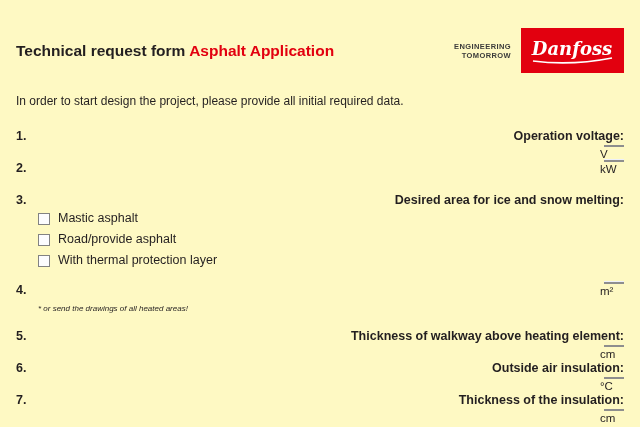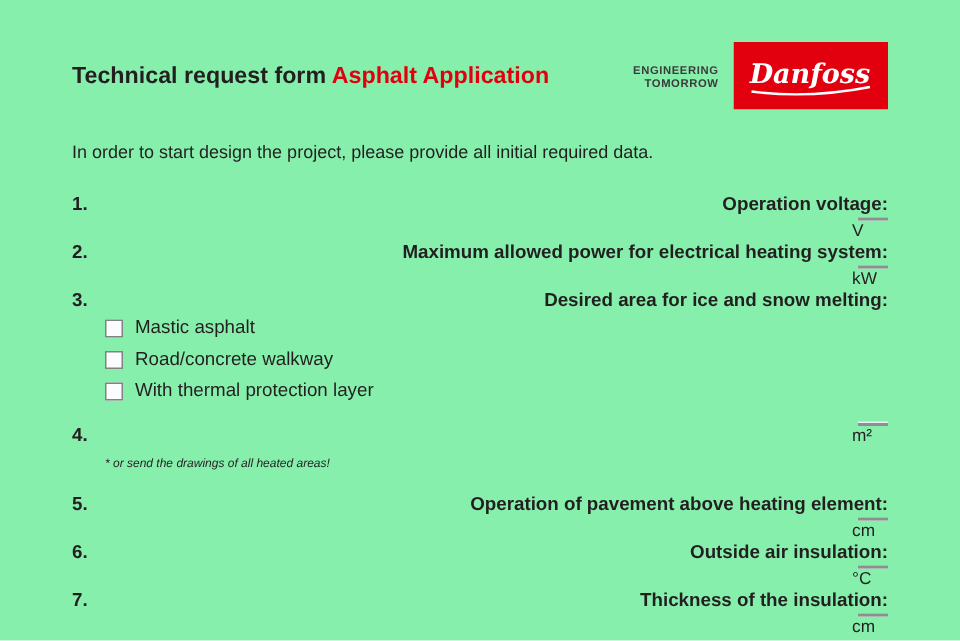--- a/index.html
+++ b/index.html
@@ -3,21 +3,21 @@
 <meta charset="utf-8">
 <style>
   * { margin:0; padding:0; box-sizing:border-box; }
   html,body { background:#fff; }
   body {
     width:640px; height:427px;
     font-family:"Liberation Sans", sans-serif;
     color:#231f20;
     overflow:hidden;
   }
-  .page { width:640px; height:427px; padding:0 48px; position:relative; background:#86efac; }
+  .page { width:640px; height:427px; padding:0 16px; position:relative; background:#fef9c3; }
 
   
   .header { display:flex; justify-content:space-between; align-items:flex-start; padding-top:28px; height:73px; }
   .title { font-size:15.5px; font-weight:bold; padding-top:14px; white-space:nowrap; }
   .title .red { color:var(--red); }
   .header-right { display:flex; align-items:center; gap:10px; }
   .tagline { text-align:right; font-size:7.5px; line-height:9px; letter-spacing:0.4px; color:#3b3b3a; }
   .tagline .t1 { font-weight:700; }
   .tagline .t2 { font-weight:700; }
   .logo-box { width:103px; height:45px; display:block; }
@@ -82,21 +82,20 @@
         <span class="unit">V</span>
       </div>
 
     </div>
   </div>
 
   <div class="row">
     <span class="num">2.</span>
     <div class="row-main">
       <div class="line">
-        <span class="label">Maximum allowed power for electrical heating system:</span>
         <span class="field"></span>
         <span class="unit">kW</span>
       </div>
 
     </div>
   </div>
 
   <div class="row">
     <span class="num">3.</span>
     <div class="row-main">
@@ -105,21 +104,21 @@
 
       </div>
       <div class="cb-list">
   <label class="cb-row">
     <span class="cb-box"></span>
     <span class="cb-label">Mastic asphalt</span>
   </label>
 
   <label class="cb-row">
     <span class="cb-box"></span>
-    <span class="cb-label">Road/concrete walkway</span>
+    <span class="cb-label">Road/provide asphalt</span>
   </label>
 
   <label class="cb-row">
     <span class="cb-box"></span>
     <span class="cb-label">With thermal protection layer</span>
   </label>
 </div>
 
     </div>
   </div>
@@ -133,21 +132,21 @@
       </div>
 
       <div class="footnote">* or send the drawings of all heated areas!</div>
     </div>
   </div>
 
   <div class="row">
     <span class="num">5.</span>
     <div class="row-main">
       <div class="line">
-        <span class="label">Operation of pavement above heating element:</span>
+        <span class="label">Thickness of walkway above heating element:</span>
         <span class="field"></span>
         <span class="unit">cm</span>
       </div>
 
     </div>
   </div>
 
   <div class="row">
     <span class="num">6.</span>
     <div class="row-main">

